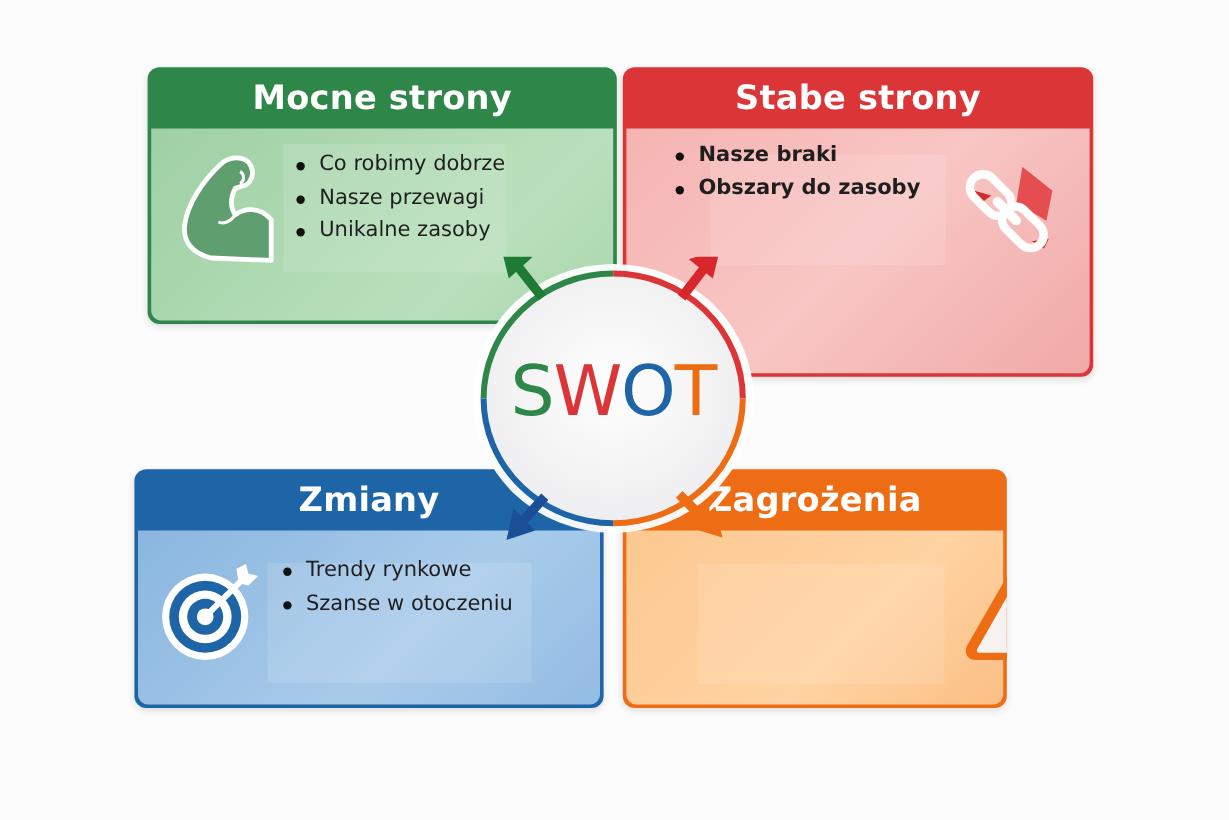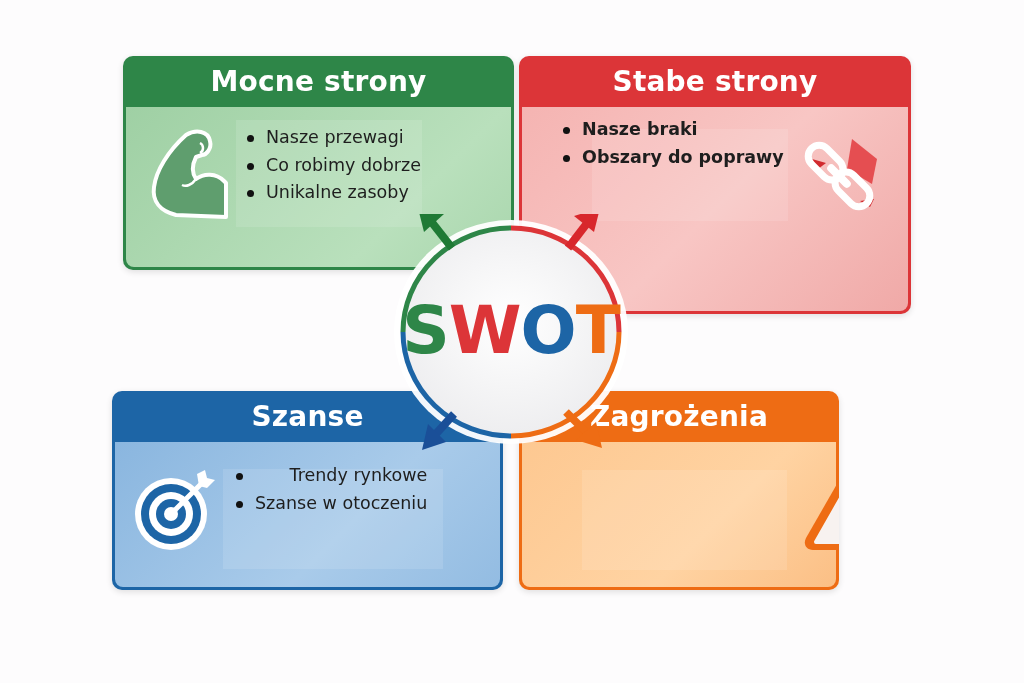--- a/index.html
+++ b/index.html
@@ -11,44 +11,44 @@
   .box ul li { position:relative; padding-left:22px; }
   .box ul li::before { content:""; position:absolute; left:3px; top:11px; width:7px; height:7px; border-radius:50%; background:#111; }
   .textbg { position:absolute; background:rgba(255,255,255,0.12); }
   .icon { position:absolute; }
 
   #box-s { left:112px; top:56px; width:391px; height:214px; background:#2e8648;margin-left:11px; }
   #box-s .body { background:linear-gradient(135deg,#9fd0a4 0%,#b9e0bc 70%,#a9d6ad 100%); }
   #box-w { left:519px; top:56px; width:392px; height:258px; background:#dc3538; }
   #box-w .body { background:linear-gradient(135deg,#f5b4b2 0%,#f8c6c4 50%,#f0a9a7 100%);font-weight:bold; }
   #box-o { left:112px; top:391px; width:391px; height:199px; background:#1d65a6; }
-  #box-o .body { background:linear-gradient(135deg,#8ab6df 0%,#a9cbea 60%,#93bce2 100%);text-align:right; }
+  #box-o .body { background:linear-gradient(135deg,#8ab6df 0%,#a9cbea 60%,#93bce2 100%); }
   #box-t { left:519px; top:391px; width:320px; height:199px; background:#ee6c14; }
   #box-t .body { background:linear-gradient(135deg,#fdc891 0%,#ffd3a2 60%,#fbbf85 100%); }
 
   #center { position:absolute; left:388px; top:214px; width:246px; height:236px; }
-  .swot { position:absolute; left:0; width:100%; top:78px; text-align:center; font-size:66px; font-weight:bold; font-family:"DejaVu Sans", sans-serif; letter-spacing:-1px; }
+  .swot { position:absolute; left:0; width:100%; top:78px; text-align:center; font-size:58px; font-weight:normal; font-family:"DejaVu Sans", sans-serif; letter-spacing:-1px; }
 </style>
 </head>
 <body>
 
 <div class="box" id="box-s">
   <div class="hdr">Mocne strony</div>
   <div class="body">
     <div class="textbg" style="left:110px;top:13px;width:186px;height:107px;"></div>
     <div class="icon" style="left:20px;top:20px;">
       <svg width="85" height="95" viewBox="0 0 85 95">
         <path d="M40 8 C50 2 62 4 64 14 C66 22 60 28 56 28 L50 30 C46 38 46 46 50 52 C58 46 70 46 78 54 L80 56 L80 90 L30 88 C14 84 6 74 8 60 C10 44 22 24 40 8 Z" fill="#5f9e6e" stroke="#fff" stroke-width="4" stroke-linejoin="round"></path>
         <path d="M54 16 C58 18 58 24 54 26" fill="none" stroke="#fff" stroke-width="2.5"></path>
         <path d="M50 52 C46 58 40 60 36 58" fill="none" stroke="#fff" stroke-width="2.5"></path>
       </svg>
     </div>
     <ul style="left:118px;top:17px;">
+      <li>Co robimy dobrze</li>
       <li>Nasze przewagi</li>
-      <li>Co robimy dobrze</li>
       <li>Unikalne zasoby</li>
     </ul>
   </div>
 </div>
 
 <div class="box" id="box-w">
   <div class="hdr">Stabe strony</div>
   <div class="body">
     <div class="textbg" style="left:70px;top:22px;width:196px;height:92px;"></div>
     <div class="icon" style="left:270px;top:22px;">
@@ -58,27 +58,27 @@
         <path d="M68 72 L82 70 L78 78 Z" fill="#d12a2e"></path>
         <g transform="rotate(-45 47 47)">
           <rect x="36" y="8" width="22" height="40" rx="11" fill="none" stroke="#fff" stroke-width="7"></rect>
           <rect x="36" y="46" width="22" height="40" rx="11" fill="none" stroke="#fff" stroke-width="7"></rect>
           <rect x="43" y="32" width="8" height="30" rx="4" fill="#fff"></rect>
         </g>
       </svg>
     </div>
     <ul style="left:38px;top:9px;">
       <li>Nasze braki</li>
-      <li>Obszary do poprawy</li>
+      <li>Obszary do zasoby</li>
     </ul>
   </div>
 </div>
 
 <div class="box" id="box-o">
-  <div class="hdr">Szanse</div>
+  <div class="hdr">Zmiany</div>
   <div class="body">
     <div class="textbg" style="left:108px;top:27px;width:220px;height:100px;"></div>
     <div class="icon" style="left:18px;top:24px;">
       <svg width="90" height="85" viewBox="0 0 90 85">
         <circle cx="38" cy="48" r="36" fill="#fff"></circle>
         <circle cx="38" cy="48" r="30" fill="#1d65a6"></circle>
         <circle cx="38" cy="48" r="22" fill="#fff"></circle>
         <circle cx="38" cy="48" r="15" fill="#1d65a6"></circle>
         <circle cx="38" cy="48" r="7" fill="#fff"></circle>
         <line x1="40" y1="46" x2="70" y2="16" stroke="#fff" stroke-width="5" stroke-linecap="round"></line>

